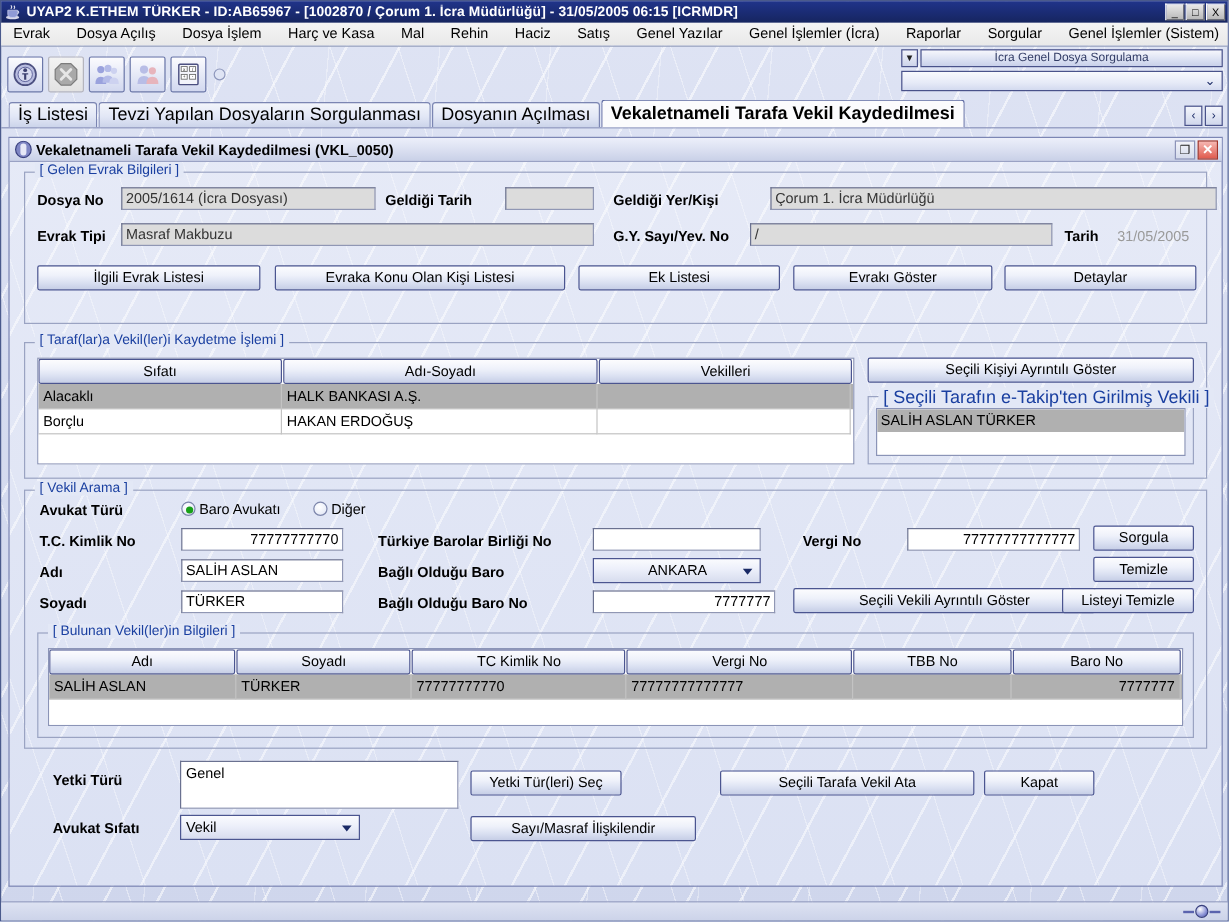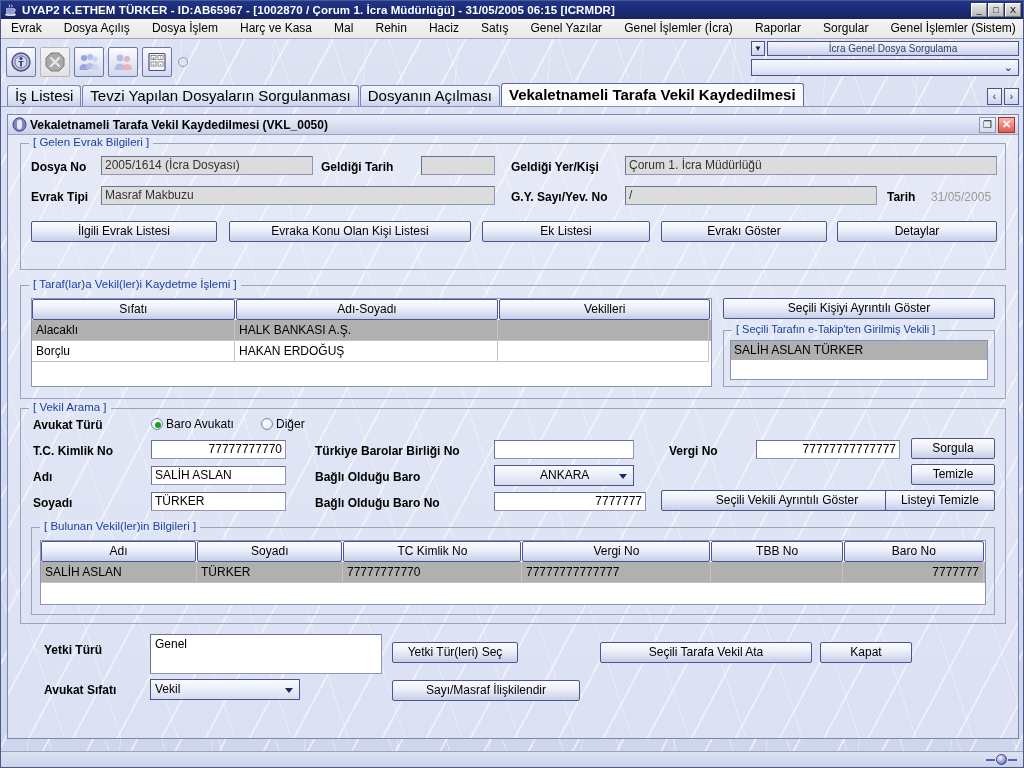--- a/index.html
+++ b/index.html
@@ -537,21 +537,21 @@
     <div class="group" style="left:12px; top:28px; width:986px; height:127px;">
       <span class="legend">[ Gelen Evrak Bilgileri ]</span>
 
       <span class="lbl" style="left:10px; top:16px;">Dosya No</span>
       <div class="tf ro" style="left:80px; top:12px; width:212px;">2005/1614 (İcra Dosyası)</div>
 
       <span class="lbl" style="left:300px; top:16px;">Geldiği Tarih</span>
       <div class="tf ro" style="left:400px; top:12px; width:74px;"></div>
 
       <span class="lbl" style="left:490px; top:16px;">Geldiği Yer/Kişi</span>
-      <div class="tf ro" style="left:604px; top:12px; width:372px;">Çorum 1. İcra Müdürlüğü</div>
+      <div class="tf ro" style="left:621px; top:12px; width:372px;">Çorum 1. İcra Müdürlüğü</div>
 
       <span class="lbl" style="left:10px; top:46px;">Evrak Tipi</span>
       <div class="tf ro" style="left:80px; top:42px; width:394px;">Masraf Makbuzu</div>
 
       <span class="lbl" style="left:490px; top:46px;">G.Y. Sayı/Yev. No</span>
       <div class="tf ro" style="left:604px; top:42px; width:252px;">/</div>
 
       <span class="lbl" style="left:866px; top:46px;">Tarih</span>
       <span class="lbl normal" style="left:910px; top:46px; color:#9a9a9a;">31/05/2005</span>
 
@@ -580,21 +580,21 @@
           <div class="td" style="width:203px;">Borçlu</div>
           <div class="td" style="width:263px;">HAKAN ERDOĞUŞ</div>
           <div class="td" style="width:211px;"></div>
         </div>
         <div class="tbl-body-bg" style="height:26px;"></div>
       </div>
 
       <div class="btn" style="left:702px; top:12px; width:272px;">Seçili Kişiyi Ayrıntılı Göster</div>
 
       <div class="group" style="left:702px; top:44px; width:272px; height:57px; border-color:#9aa3c2;">
-        <span class="legend" style="font-size:11px;">[ Seçili Tarafın e-Takip'ten Girilmiş Vekili ]</span>
+        <span class="legend" style="font-size:15px;">[ Seçili Tarafın e-Takip'ten Girilmiş Vekili ]</span>
         <div class="listbox" style="left:6px; top:9px; width:258px; height:40px;">
           <div class="li sel">SALİH ASLAN TÜRKER</div>
         </div>
       </div>
     </div>
 
     <div class="group" style="left:12px; top:293px; width:986px; height:216px;">
       <span class="legend">[ Vekil Arama ]</span>
 
       <span class="lbl" style="left:12px; top:9px;">Avukat Türü</span>

